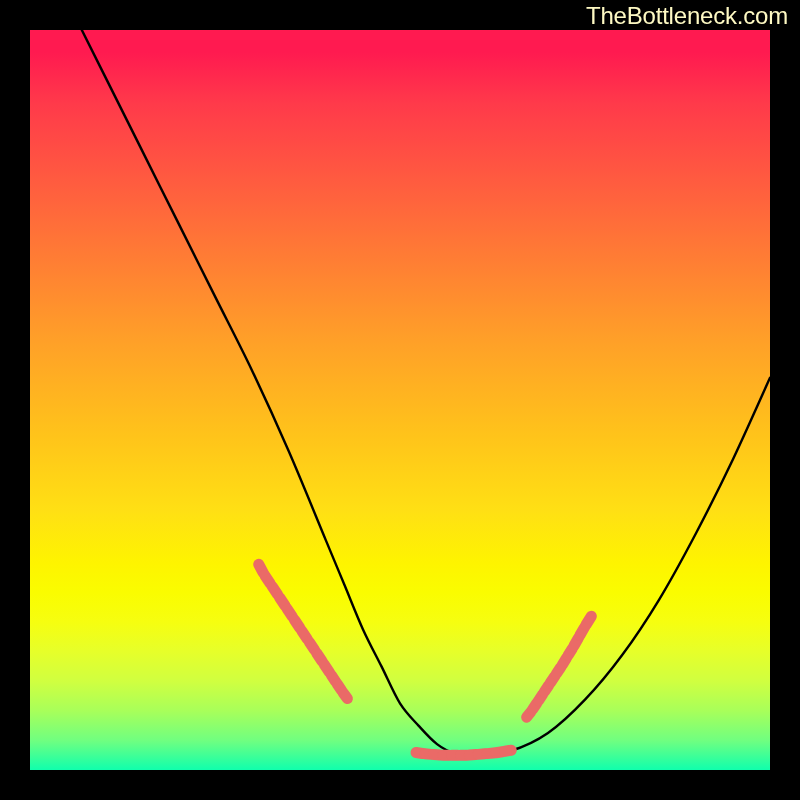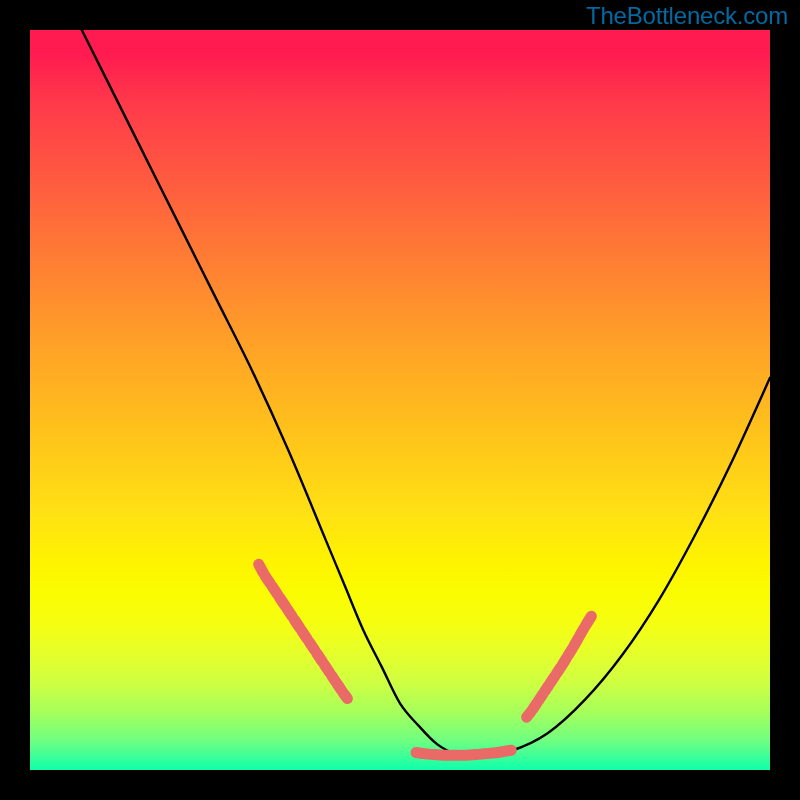--- a/index.html
+++ b/index.html
@@ -40,21 +40,21 @@
       #d0ff40 88%,
       #a8ff5a 92%,
       #70ff80 96%,
       #10ffad 100%
     );
   }
   .watermark {
     position: absolute;
     top: 4px;
     right: 12px;
-    color: #0369a1;
+    color: #fef9c3;
     font-size: 24px;
     line-height: 1;
     pointer-events: none;
     user-select: none;
     letter-spacing: -0.2px;
     font-weight: 500;
   }
   svg.curve {
     position: absolute;
     left: 0;

